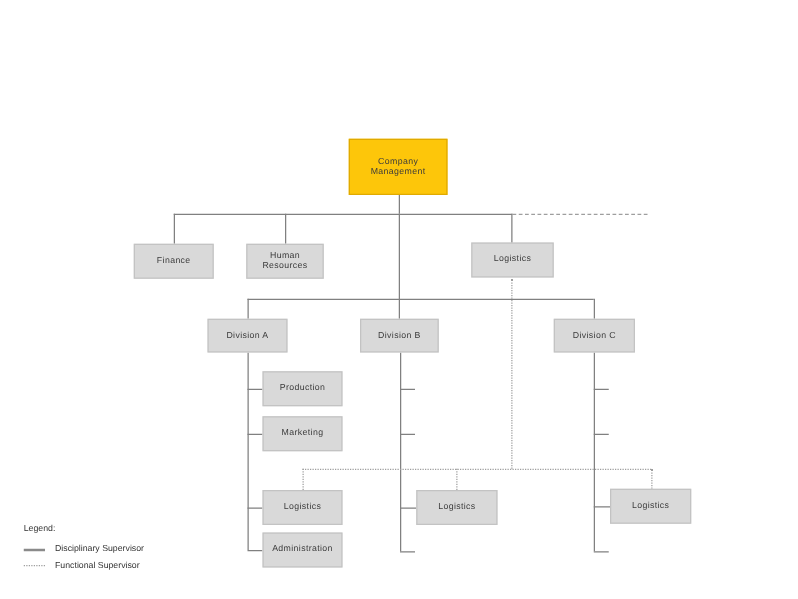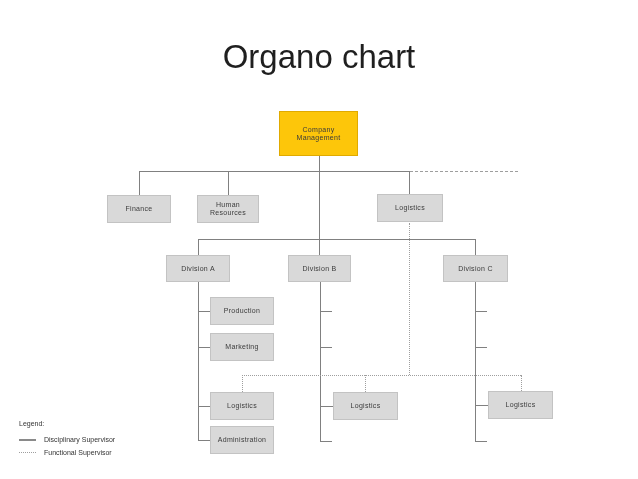--- a/index.html
+++ b/index.html
@@ -33,21 +33,20 @@
   .legend-swatch { width:17px; margin-right:8px; }
   .legend-swatch.solid  { border-top:2px solid #8a8a8a; }
   .legend-swatch.dotted { border-top:1px dotted #9e9e9e; }
   .legend-label { font-size:7px; }
 </style>
 </head>
 <body>
 
 <div class="stage">
 
-  <h1 class="title">Organo chart</h1>
 
   <div class="vline" style="left:319px; top:156px; height:15px;"></div>
   <div class="hline" style="left:139px; top:171px; width:271px;"></div>
   <div class="vline" style="left:139px; top:171px; height:24px;"></div>
   <div class="vline" style="left:228px; top:171px; height:24px;"></div>
   <div class="vline" style="left:409px; top:171px; height:24px;"></div>
   <div class="vline" style="left:319px; top:171px; height:84px;"></div>
   <div class="hline" style="left:198px; top:239px; width:277px;"></div>
   <div class="vline" style="left:198px; top:239px; height:16px;"></div>
   <div class="vline" style="left:475px; top:239px; height:16px;"></div>

